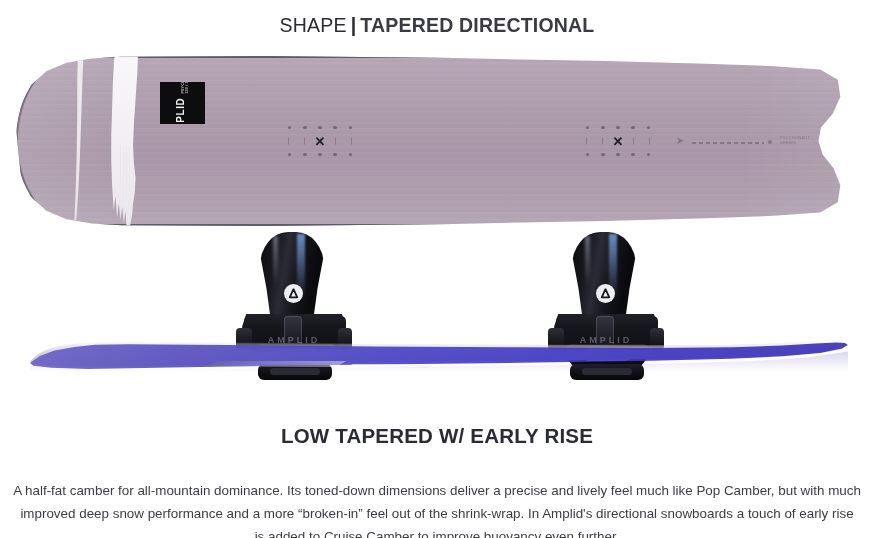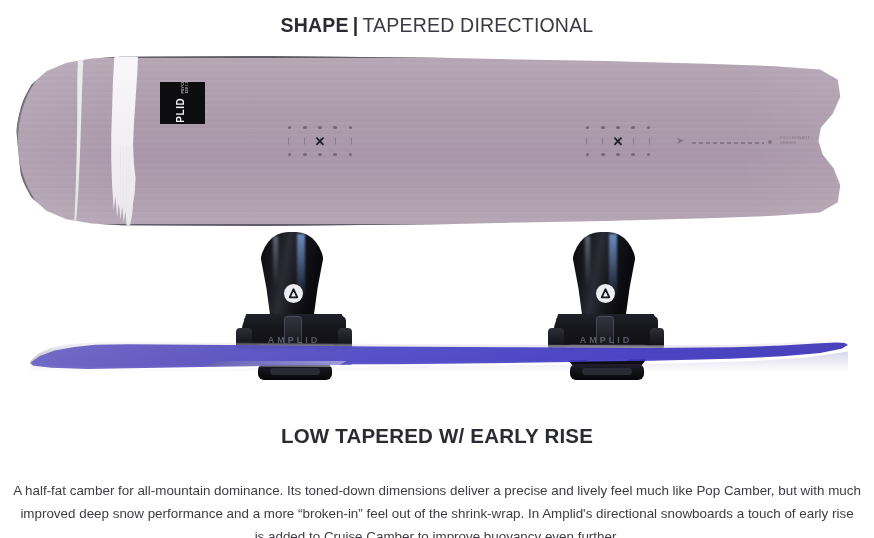--- a/index.html
+++ b/index.html
@@ -20,29 +20,29 @@
   .shape-heading {
     position: absolute;
     top: 14px; left: 0; width: 874px;
     text-align: center;
     white-space: nowrap;
     font-size: 19.5px;
     letter-spacing: 0.2px;
     color: #2b2b33;
   }
   .shape-heading .lbl {
-    font-weight: 700;
+    font-weight: 400;
   }
   .shape-heading .divider {
     font-weight: 700;
     display: inline-block;
     padding: 0 4px;
   }
   .shape-heading .val {
-    font-weight: 400;
+    font-weight: 700;
     color: #3a3a42;
   }
 
   
   .board-top-wrap {
     position: absolute;
     left: 16px; top: 56px;
     width: 842px; height: 170px;
   }
   .board-top {

